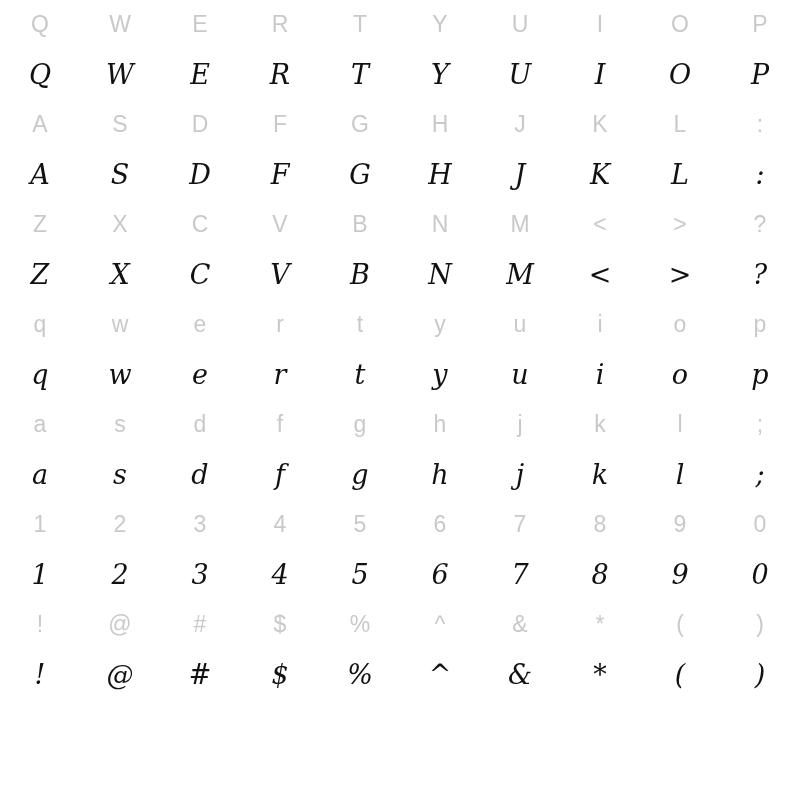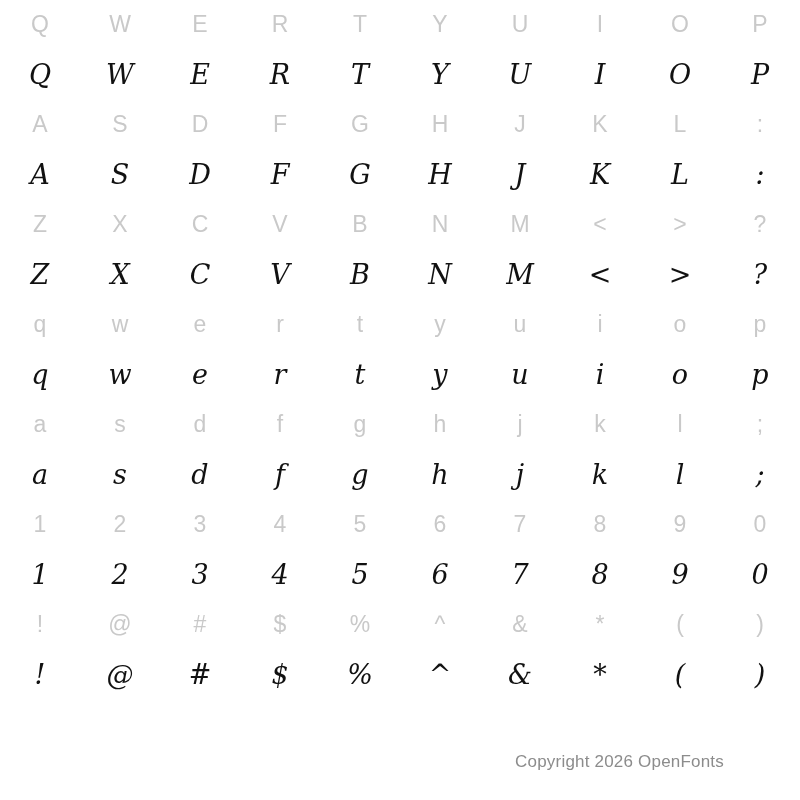--- a/index.html
+++ b/index.html
@@ -255,14 +255,13 @@
         <div class="cell">^</div>
         <div class="cell">&amp;</div>
         <div class="cell">*</div>
         <div class="cell">(</div>
         <div class="cell">)</div>
       </div>
     </div>
 
   </div>
 
-  <div class="copyright">Copyright 2026 OpenFonts</div>
 </div>
 
 </body></html>

